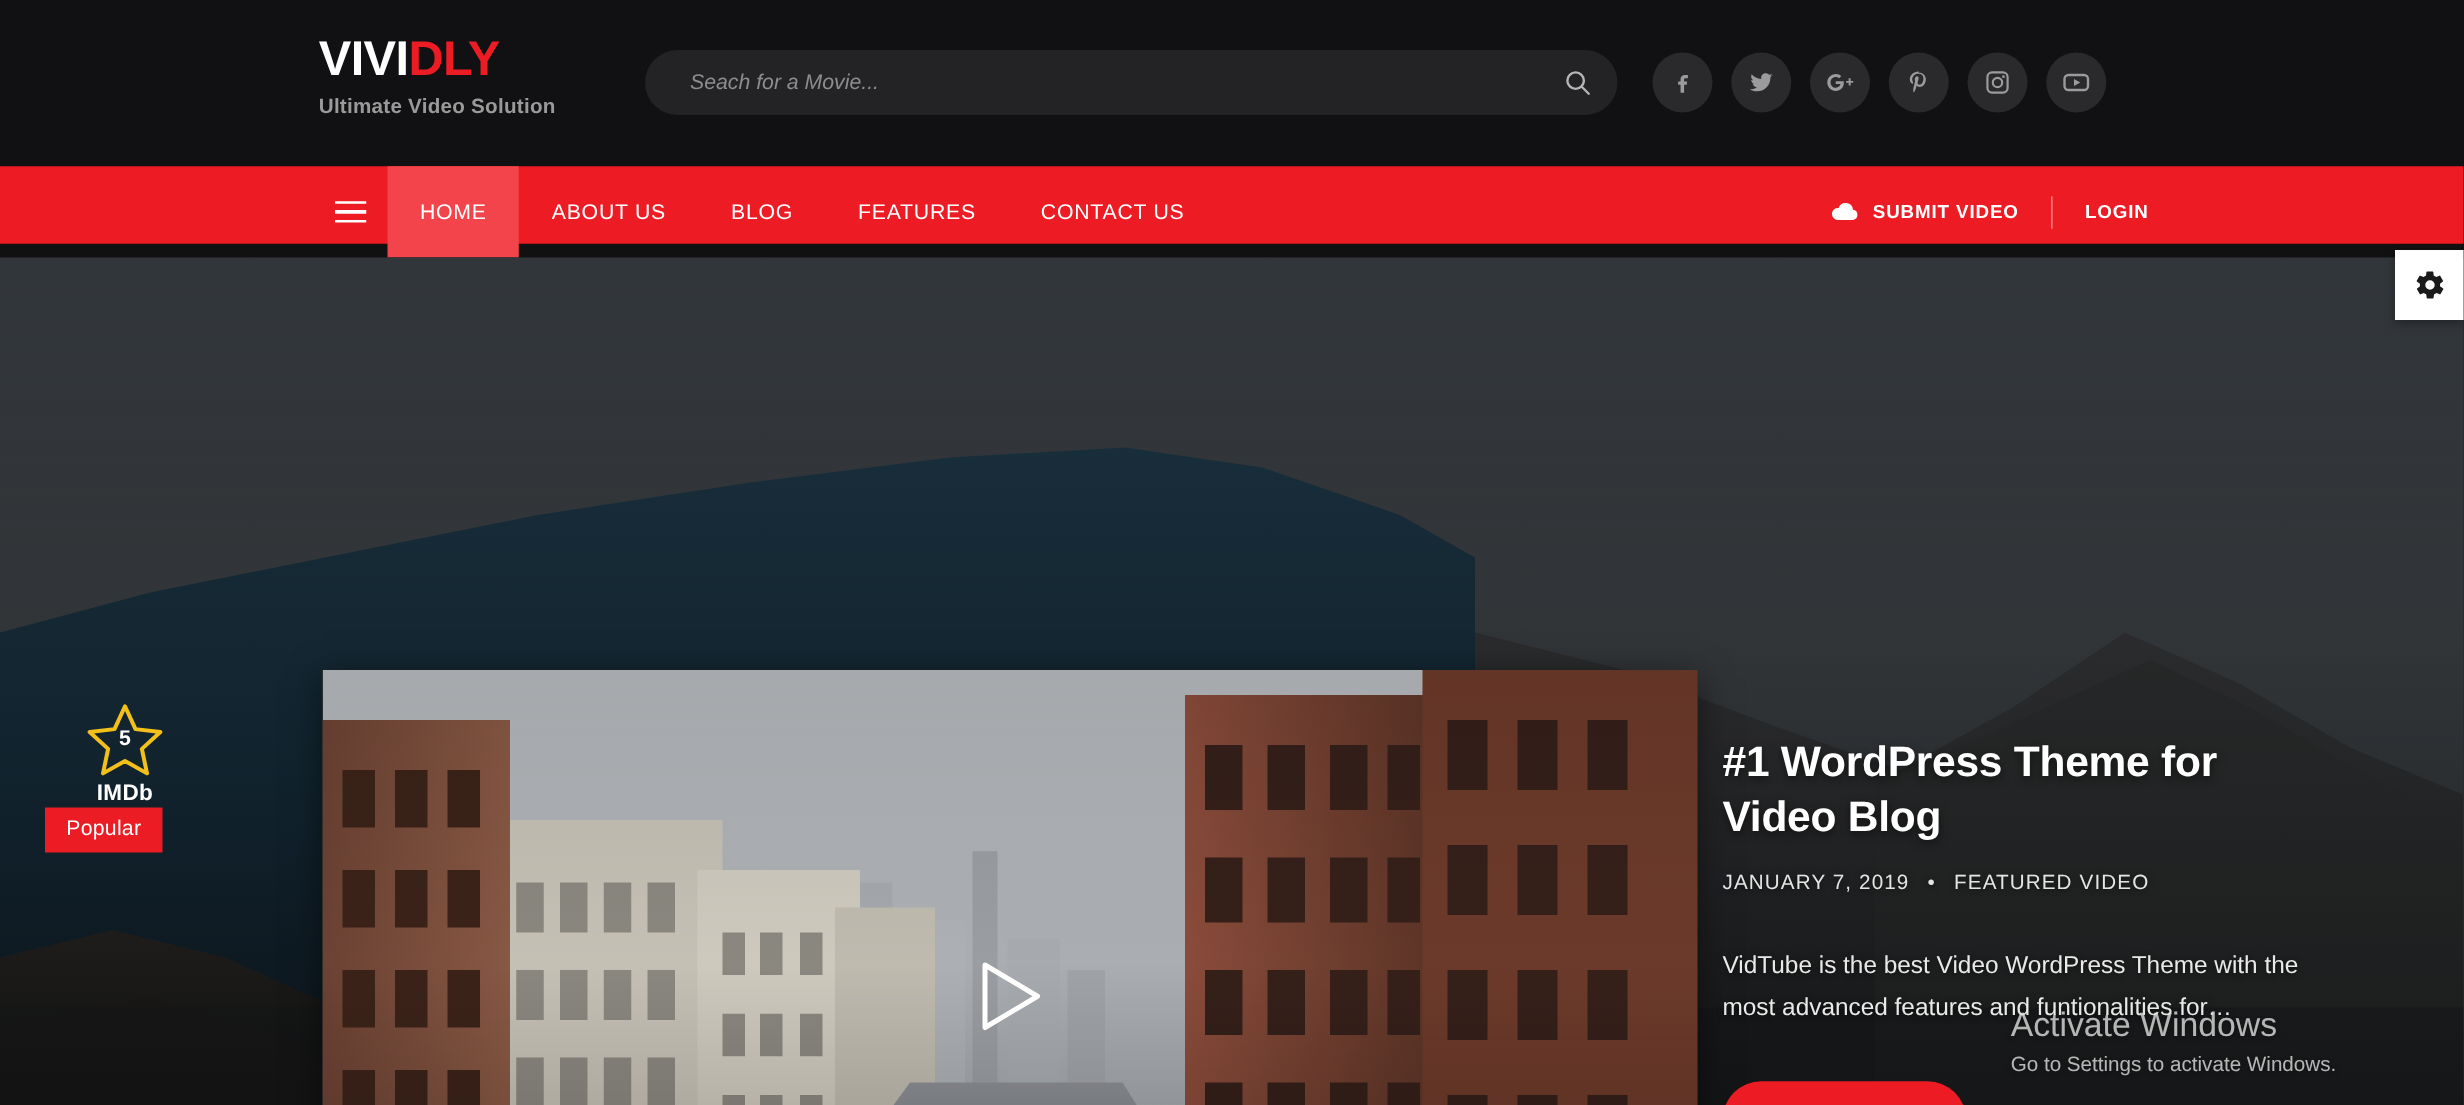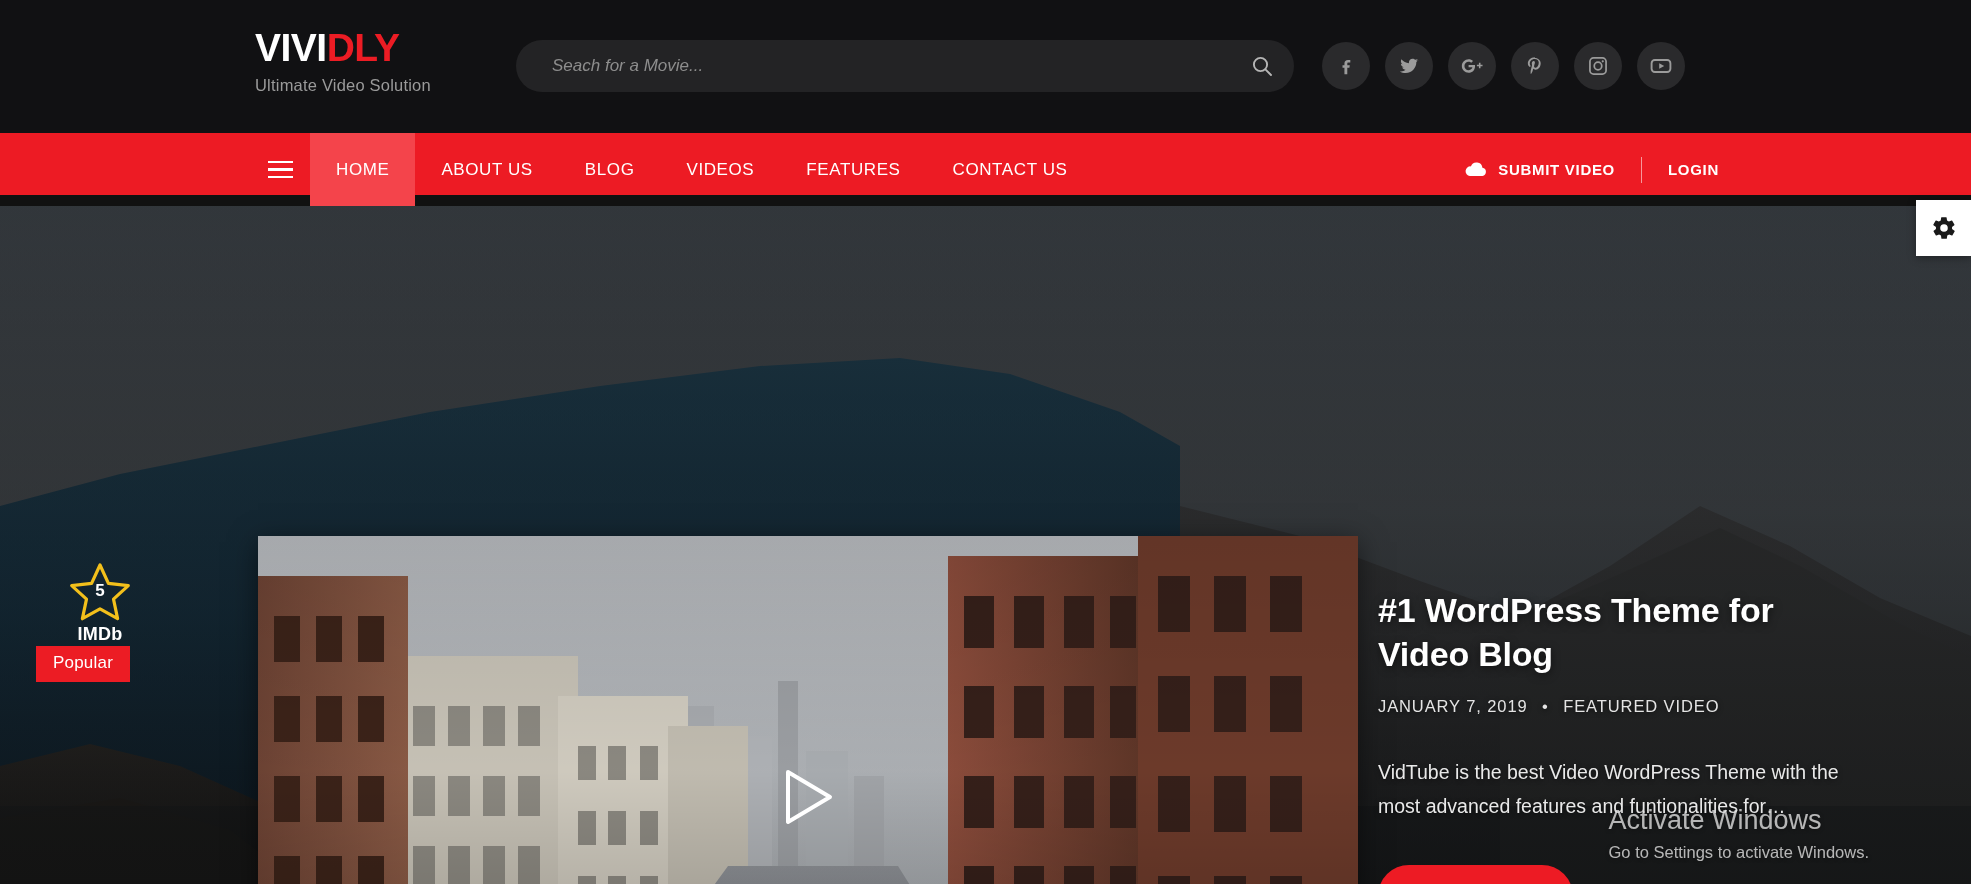--- a/index.html
+++ b/index.html
@@ -17,21 +17,21 @@
     display:flex; align-items:center;
   }
   .logo-wrap{ position:absolute; left:255px; top:28px; width:230px; }
   .logo{
     font-size:39px; font-weight:bold; letter-spacing:-0.5px; line-height:1;
     color:#ffffff;
   }
   .logo .red{ color:#ec1c24; }
   .tagline{
     margin-top:9px; font-size:16.5px; color:#9a9a9a; letter-spacing:0.2px;
-    font-weight:400;
+    font-weight:700;
   }
 
   .search-box{
     position:absolute; left:516px; top:40px; width:778px; height:52px;
     background:#232325; border-radius:26px;
     display:flex; align-items:center;
   }
   .search-input{
     flex:1; background:transparent; border:0; outline:none;
     padding:0 28px 0 36px; height:52px;
@@ -253,21 +253,20 @@
   <div class="navbar">
     <div class="nav-left">
       <div class="hamburger">
         <span></span>
           <span></span>
           <span></span>
       </div>
       <div class="nav-item active">HOME</div>
       <div class="nav-item">ABOUT US</div>
       <div class="nav-item">BLOG</div>
-      <div class="nav-item">VIDEOS</div>
       <div class="nav-item">FEATURES</div>
       <div class="nav-item">CONTACT US</div>
     </div>
 
     <div class="nav-right">
       <div class="submit-video">
         <svg width="22" height="17" viewBox="0 0 24 18">
           <path fill="#ffffff" d="M19 7.1A6.5 6.5 0 0 0 6.4 5.6 5.2 5.2 0 0 0 5.3 16H19a4.5 4.5 0 0 0 0-8.9z"></path>
         </svg>
         <span>SUBMIT VIDEO</span>

